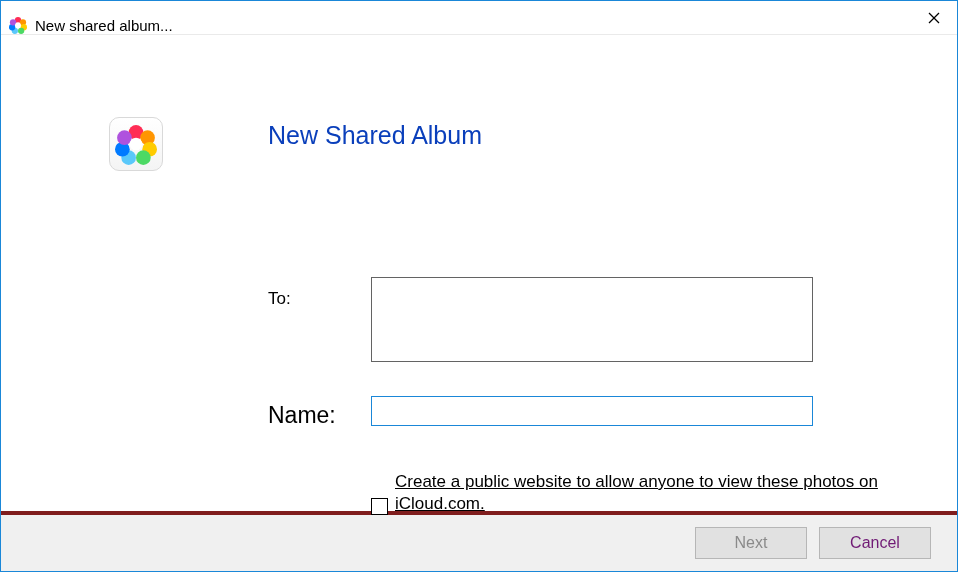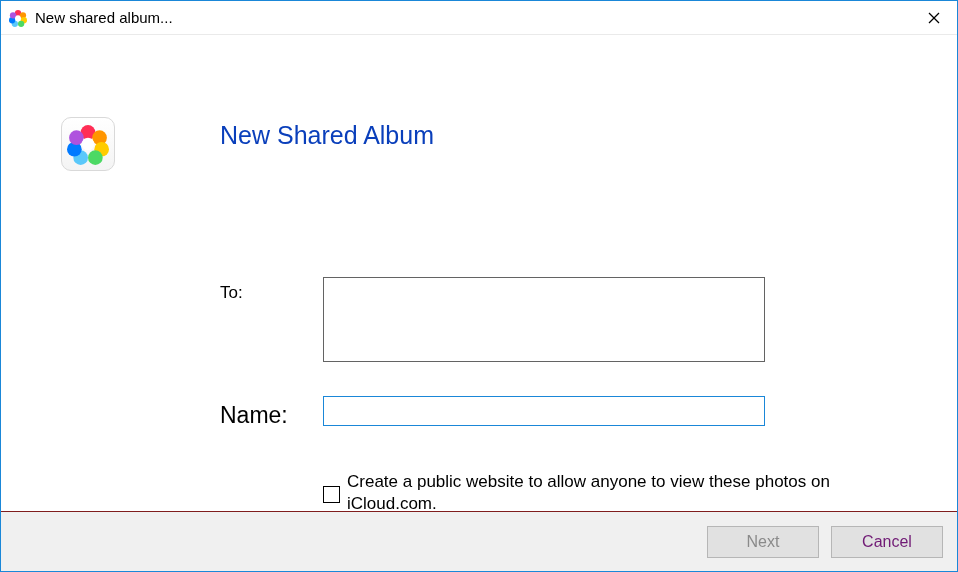--- a/index.html
+++ b/index.html
@@ -15,21 +15,21 @@
     height: 572px;
     border: 1px solid #1a87d8;
     display: flex;
     flex-direction: column;
     position: relative;
     background: #fff;
   }
   .titlebar {
     height: 34px;
     display: flex;
-    align-items: center;
+    align-items: flex-end;
     padding-left: 8px;
     border-bottom: 1px solid #eaeaea;
   }
   .titlebar .app-icon {
     width: 18px; height: 18px;
     margin-right: 8px;
   }
   .titlebar .title {
     font-size: 15px;
     color: #000;
@@ -42,20 +42,21 @@
     display: flex;
     align-items: center;
     justify-content: center;
     font-size: 19px;
     line-height: 1;
     color: #000;
   }
   .content {
     flex: 1;
     position: relative;
+    margin-left: 48px;
   }
   .big-icon {
     position: absolute;
     left: 60px;
     top: 82px;
     width: 54px;
     height: 54px;
     border: 1px solid #d9d9d9;
     border-radius: 10px;
     background: linear-gradient(#ffffff, #f4f4f4);
@@ -76,21 +77,21 @@
     left: 219px;
     top: 145px;
     width: 620px;
     font-size: 17px;
     line-height: 1.28;
     color: #000;
   }
   .label-to {
     position: absolute;
     left: 219px;
-    top: 248px;
+    top: 254px;
     font-size: 17px;
   }
   .field-to {
     position: absolute;
     left: 322px;
     top: 242px;
     width: 442px;
     height: 85px;
     border: 1px solid #636363;
     background: #fff;
@@ -117,42 +118,43 @@
     font-size: 15px;
     padding: 2px 6px;
     outline: none;
   }
   .checkbox-row {
     position: absolute;
     left: 322px;
     top: 436px;
     width: 560px;
     display: flex;
-    align-items: center;
+    align-items: flex-end;
     font-size: 17px;
     line-height: 1.28;
+    text-decoration: underline;
   }
   .checkbox-row input[type="checkbox"] {
     width: 17px;
     height: 17px;
     margin: 3px 7px 0 0;
     flex: 0 0 auto;
     appearance: none;
     border: 1px solid #000;
     background: #fff;
   }
   .checkbox-row label { flex: 1; }
   .footer {
     height: 60px;
     background: #f0f0f0;
-    border-top: 1px solid #7f1d1d;
+    border-top: 4px solid #7f1d1d;
     display: flex;
     align-items: center;
     justify-content: flex-end;
-    padding-right: 14px;
+    padding-right: 26px;
     gap: 12px;
   }
   .btn {
     width: 112px;
     height: 32px;
     border: 1px solid #b6b6b6;
     background: #e1e1e1;
     font-family: inherit;
     font-size: 16px;
     color: #701a75;

